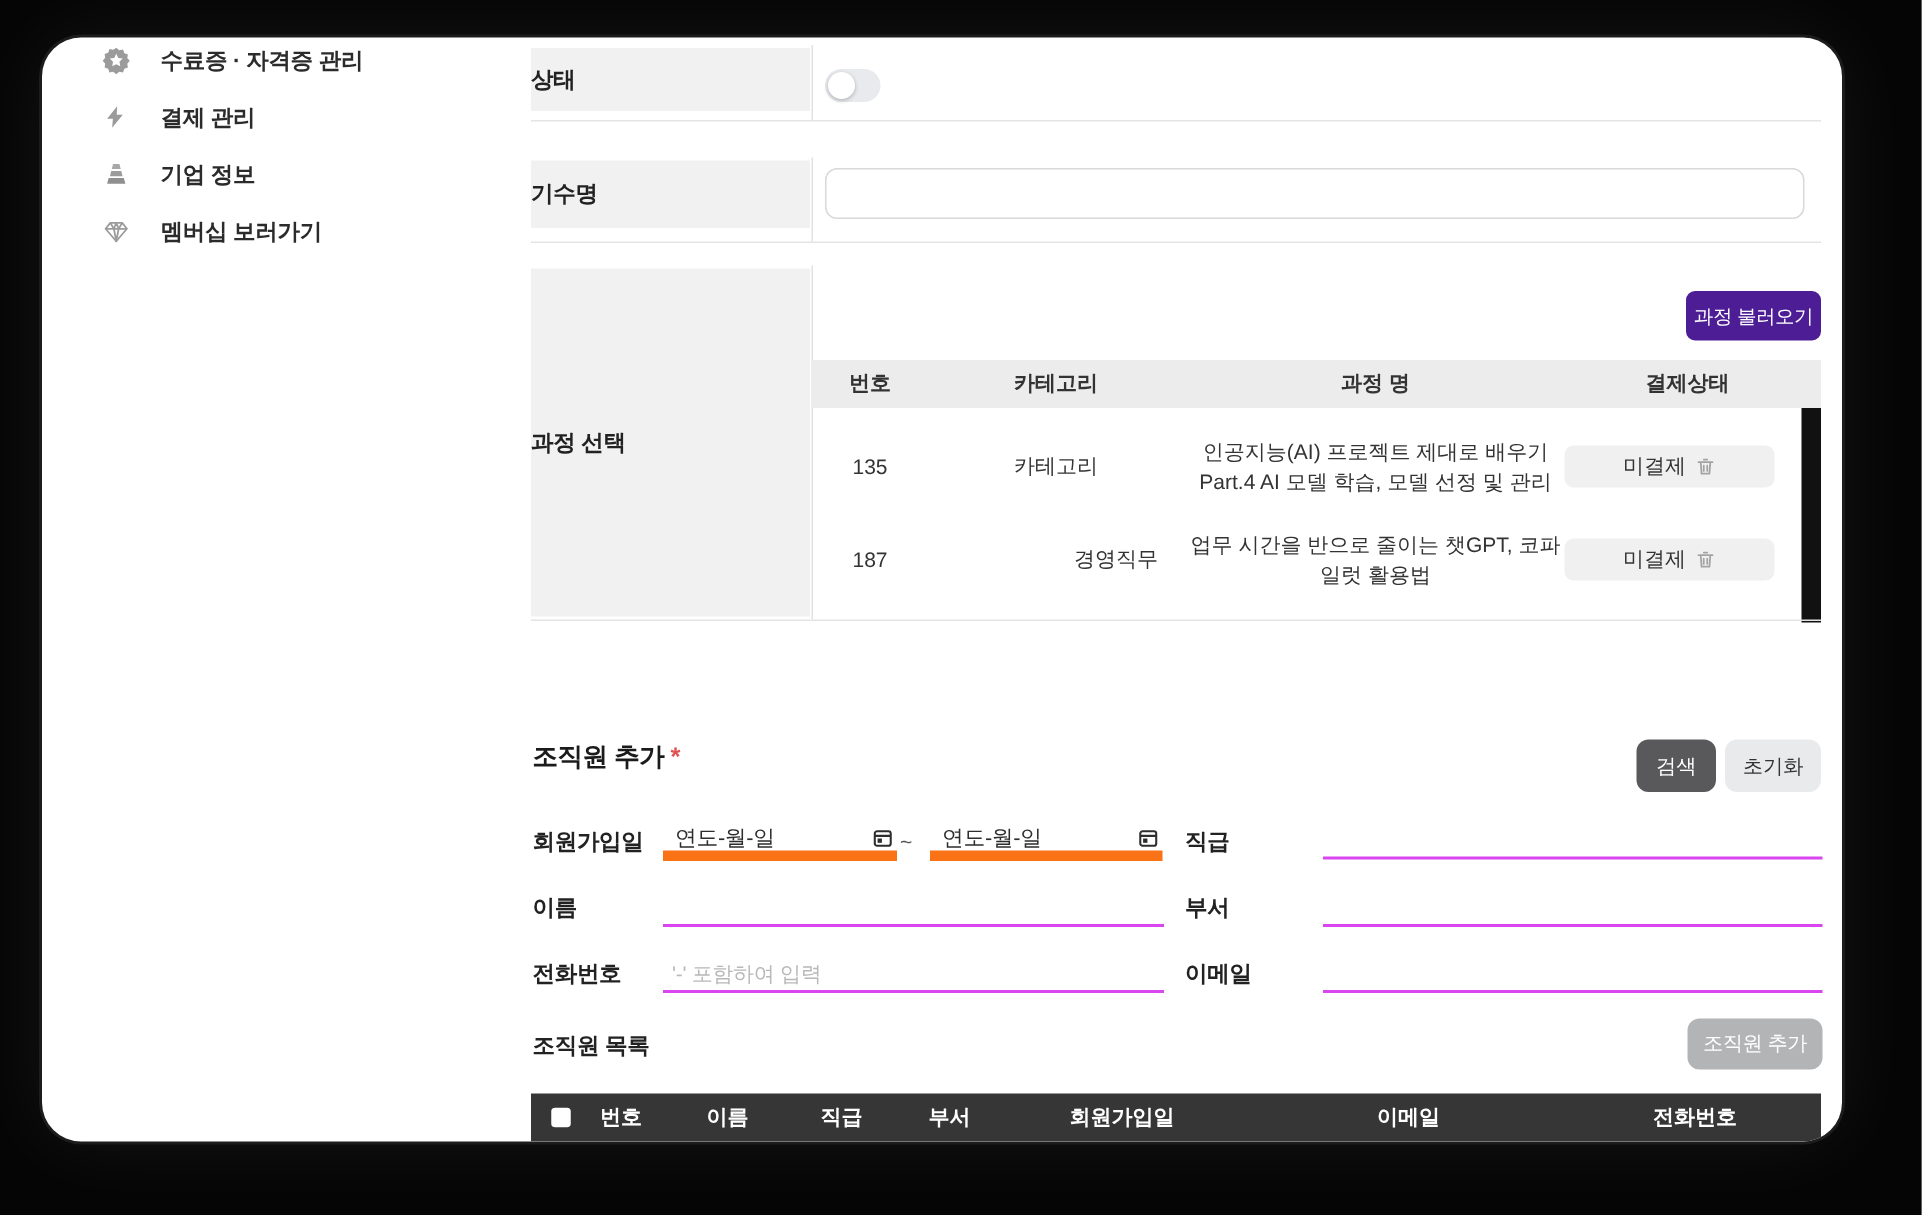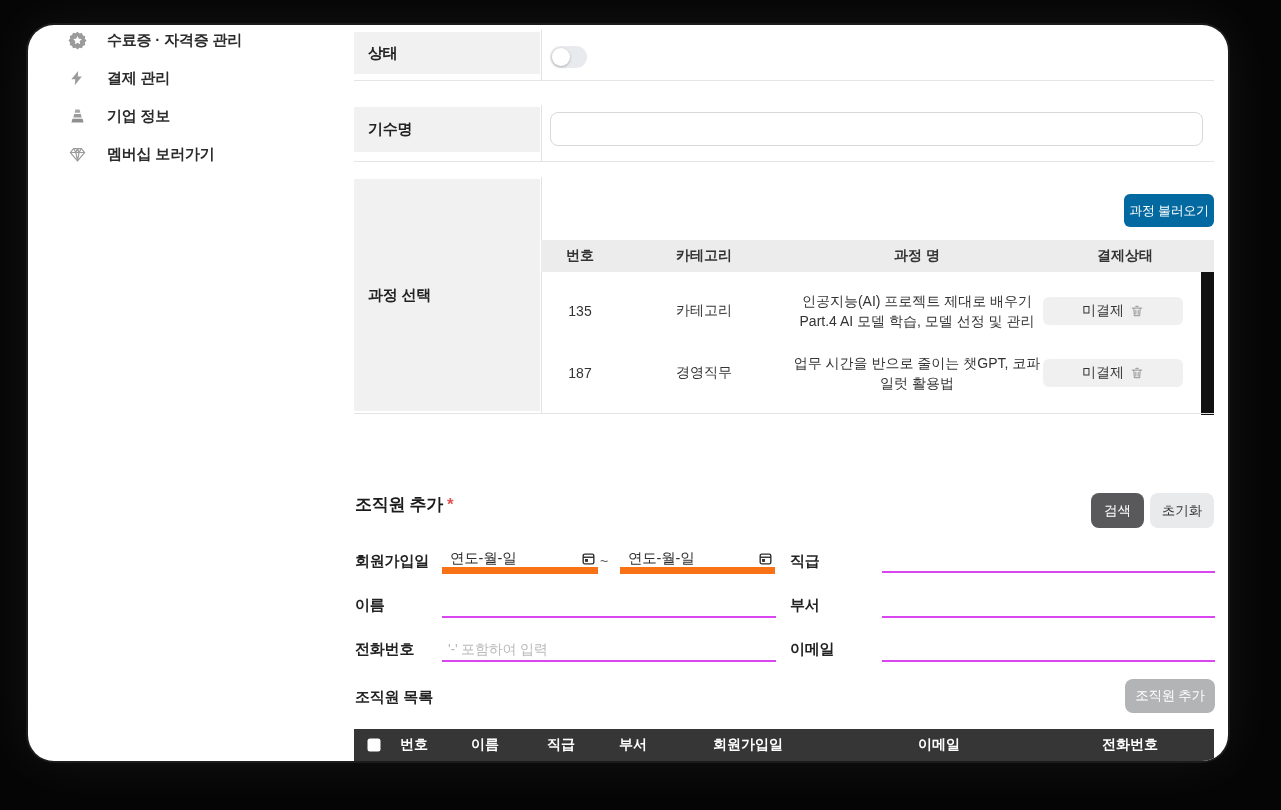--- a/index.html
+++ b/index.html
@@ -22,42 +22,42 @@
   }
   
   .sidebar{ position:absolute; left:0; top:-4px; width:320px; }
   .sidebar-item{ height:38px; display:flex; align-items:center; gap:20px; padding-left:40px; cursor:pointer; }
   .sidebar-item .icn{ width:19px; height:19px; flex:0 0 19px; display:flex; align-items:center; }
   .sidebar-item .lbl{ font-size:15px; color:#2b2b2b; font-weight:600; letter-spacing:-.2px; }
   .divider{ position:absolute; height:1px; background:#e4e4e4; width:860px; left:326px; }
   .vline{ position:absolute; width:1px; background:#e2e2e2; left:513px; }
   .label-cell{
     position:absolute; left:326px; width:186px; background:#f1f1f2;
-    display:flex; align-items:center; padding-left:14px;
+    display:flex; align-items:center; 
     font-size:15px; font-weight:600; color:#222; letter-spacing:-.2px;
   }
   
   #status-cell{ top:7px; height:42px; }
   #vline-1{ top:5px; height:50px; }
   #divider-1{ top:55px; }
   .toggle{ position:absolute; left:522px; top:21px; width:37px; height:22px;
     background:#e8eaee; border-radius:11px; cursor:pointer; }
   .toggle .knob{ position:absolute; left:2px; top:2px; width:18px; height:18px;
     background:#fff; border-radius:50%; box-shadow:0 1px 3px rgba(0,0,0,.25); }
   
   #cohort-cell{ top:82px; height:45px; }
   #vline-2{ top:80px; height:56px; }
   #cohort-input{ position:absolute; left:522px; top:87px; width:653px; height:34px;
     border:1px solid #d8d8d8; border-radius:8px; font-size:14px; padding:0 12px; outline:none; background:#fff; }
   #divider-2{ top:136px; }
   
   #course-cell{ top:154px; height:232px; }
   #vline-3{ top:152px; height:236px; }
   #load-course-btn{ position:absolute; left:1096px; top:169px; width:90px; height:33px;
-    background:#0369a1; color:#fff; border:none; border-radius:6px; font-size:13px;
+    background:#4c1d95; color:#fff; border:none; border-radius:6px; font-size:13px;
     font-family:inherit; cursor:pointer; letter-spacing:-.3px; }
   #course-header{ position:absolute; left:513px; top:215px; width:673px; height:32px; background:#ececec; }
   .ch-cell{ position:absolute; top:50%; transform:translate(-50%,-50%); font-size:14px; font-weight:700; color:#333; white-space:nowrap; }
   .c-cell{ position:absolute; transform:translate(-50%,-50%); font-size:14px; color:#333; white-space:nowrap; }
   .c-name{ position:absolute; width:248px; transform:translateX(-50%); font-size:14px; line-height:20px; color:#333; text-align:center; }
   .pay-btn{ position:absolute; left:1015px; width:140px; height:28px; background:#f0f0f1;
     border:none; border-radius:6px; font-size:14px; color:#333; font-family:inherit;
     display:flex; align-items:center; justify-content:center; gap:6px; cursor:pointer; }
   #course-scrollbar{ position:absolute; left:1173px; top:247px; width:13px; height:143px; background:#111; cursor:pointer; }
   #divider-3{ top:388px; }
@@ -158,21 +158,21 @@
   <span class="c-cell" style="left:676px; top:286px">카테고리</span>
   <div class="c-name" style="left:889px; top:266px">인공지능(AI) 프로젝트 제대로 배우기 Part.4 AI 모델 학습, 모델 선정 및 관리</div>
   <button class="pay-btn" style="top:272px">
     <span>미결제</span>
     <svg viewBox="0 0 24 24" width="14" height="14" fill="none" stroke="#a3a3a3" stroke-width="2" stroke-linecap="round">
       <path d="M4 7h16M10 4h4M6.5 7l1 13h9l1-13M10 11v6M14 11v6"></path>
     </svg>
   </button>
 
   <span class="c-cell" style="left:552px; top:348px">187</span>
-  <span class="c-cell" style="left:676px; top:348px">경영직무</span>
+  <span class="c-cell" style="left:716px; top:348px">경영직무</span>
   <div class="c-name" style="left:889px; top:328px">업무 시간을 반으로 줄이는 챗GPT, 코파일럿 활용법</div>
   <button class="pay-btn" style="top:334px">
     <span>미결제</span>
     <svg viewBox="0 0 24 24" width="14" height="14" fill="none" stroke="#a3a3a3" stroke-width="2" stroke-linecap="round">
       <path d="M4 7h16M10 4h4M6.5 7l1 13h9l1-13M10 11v6M14 11v6"></path>
     </svg>
   </button>
 
   <div id="course-scrollbar"></div>
   <div class="divider" id="divider-3"></div>

